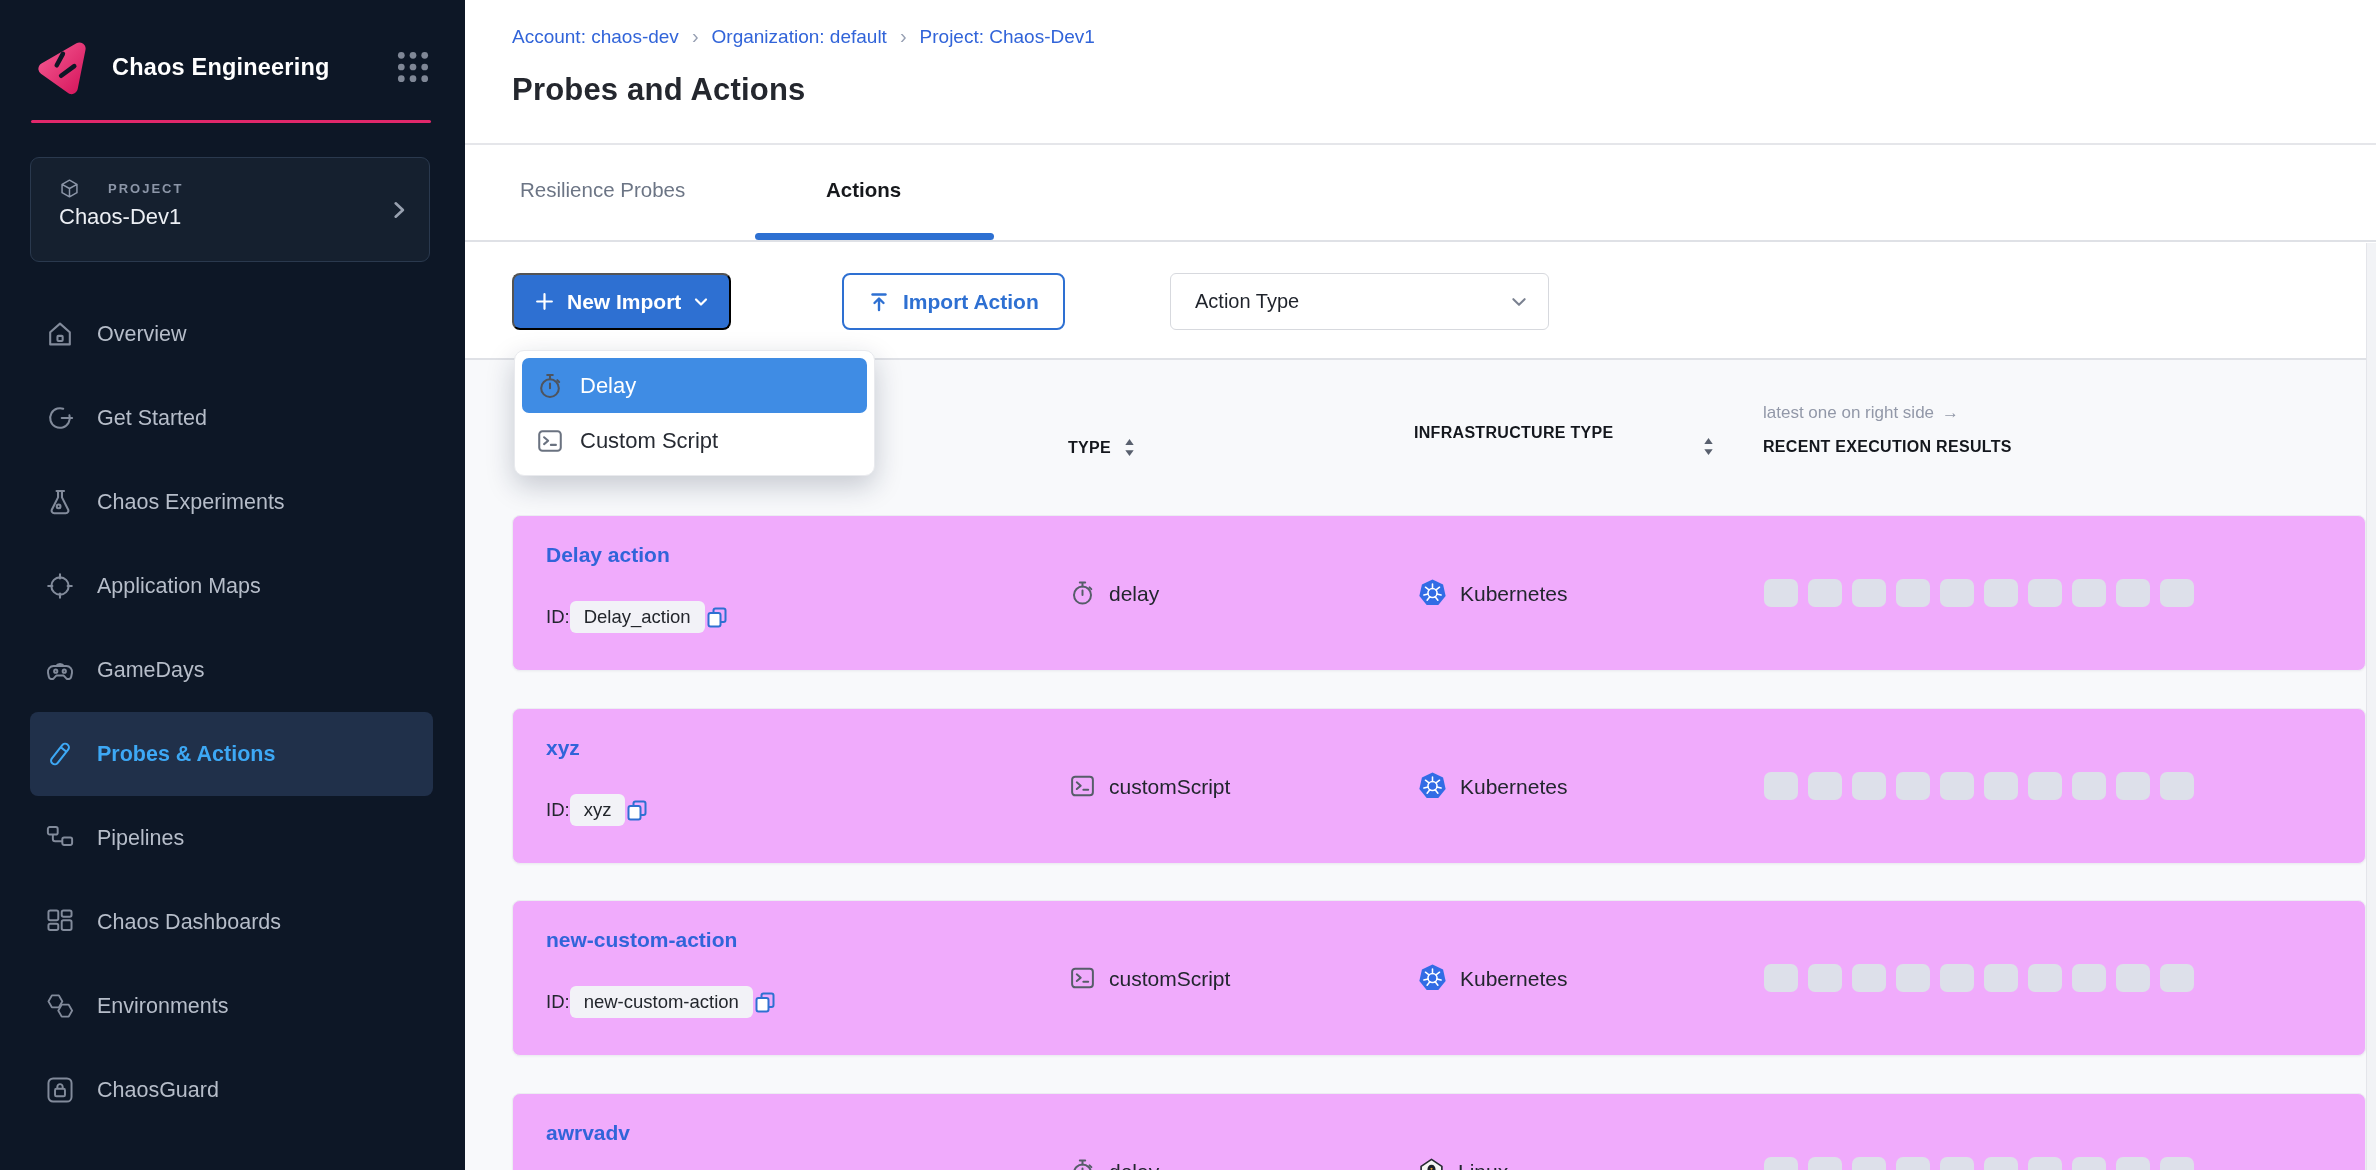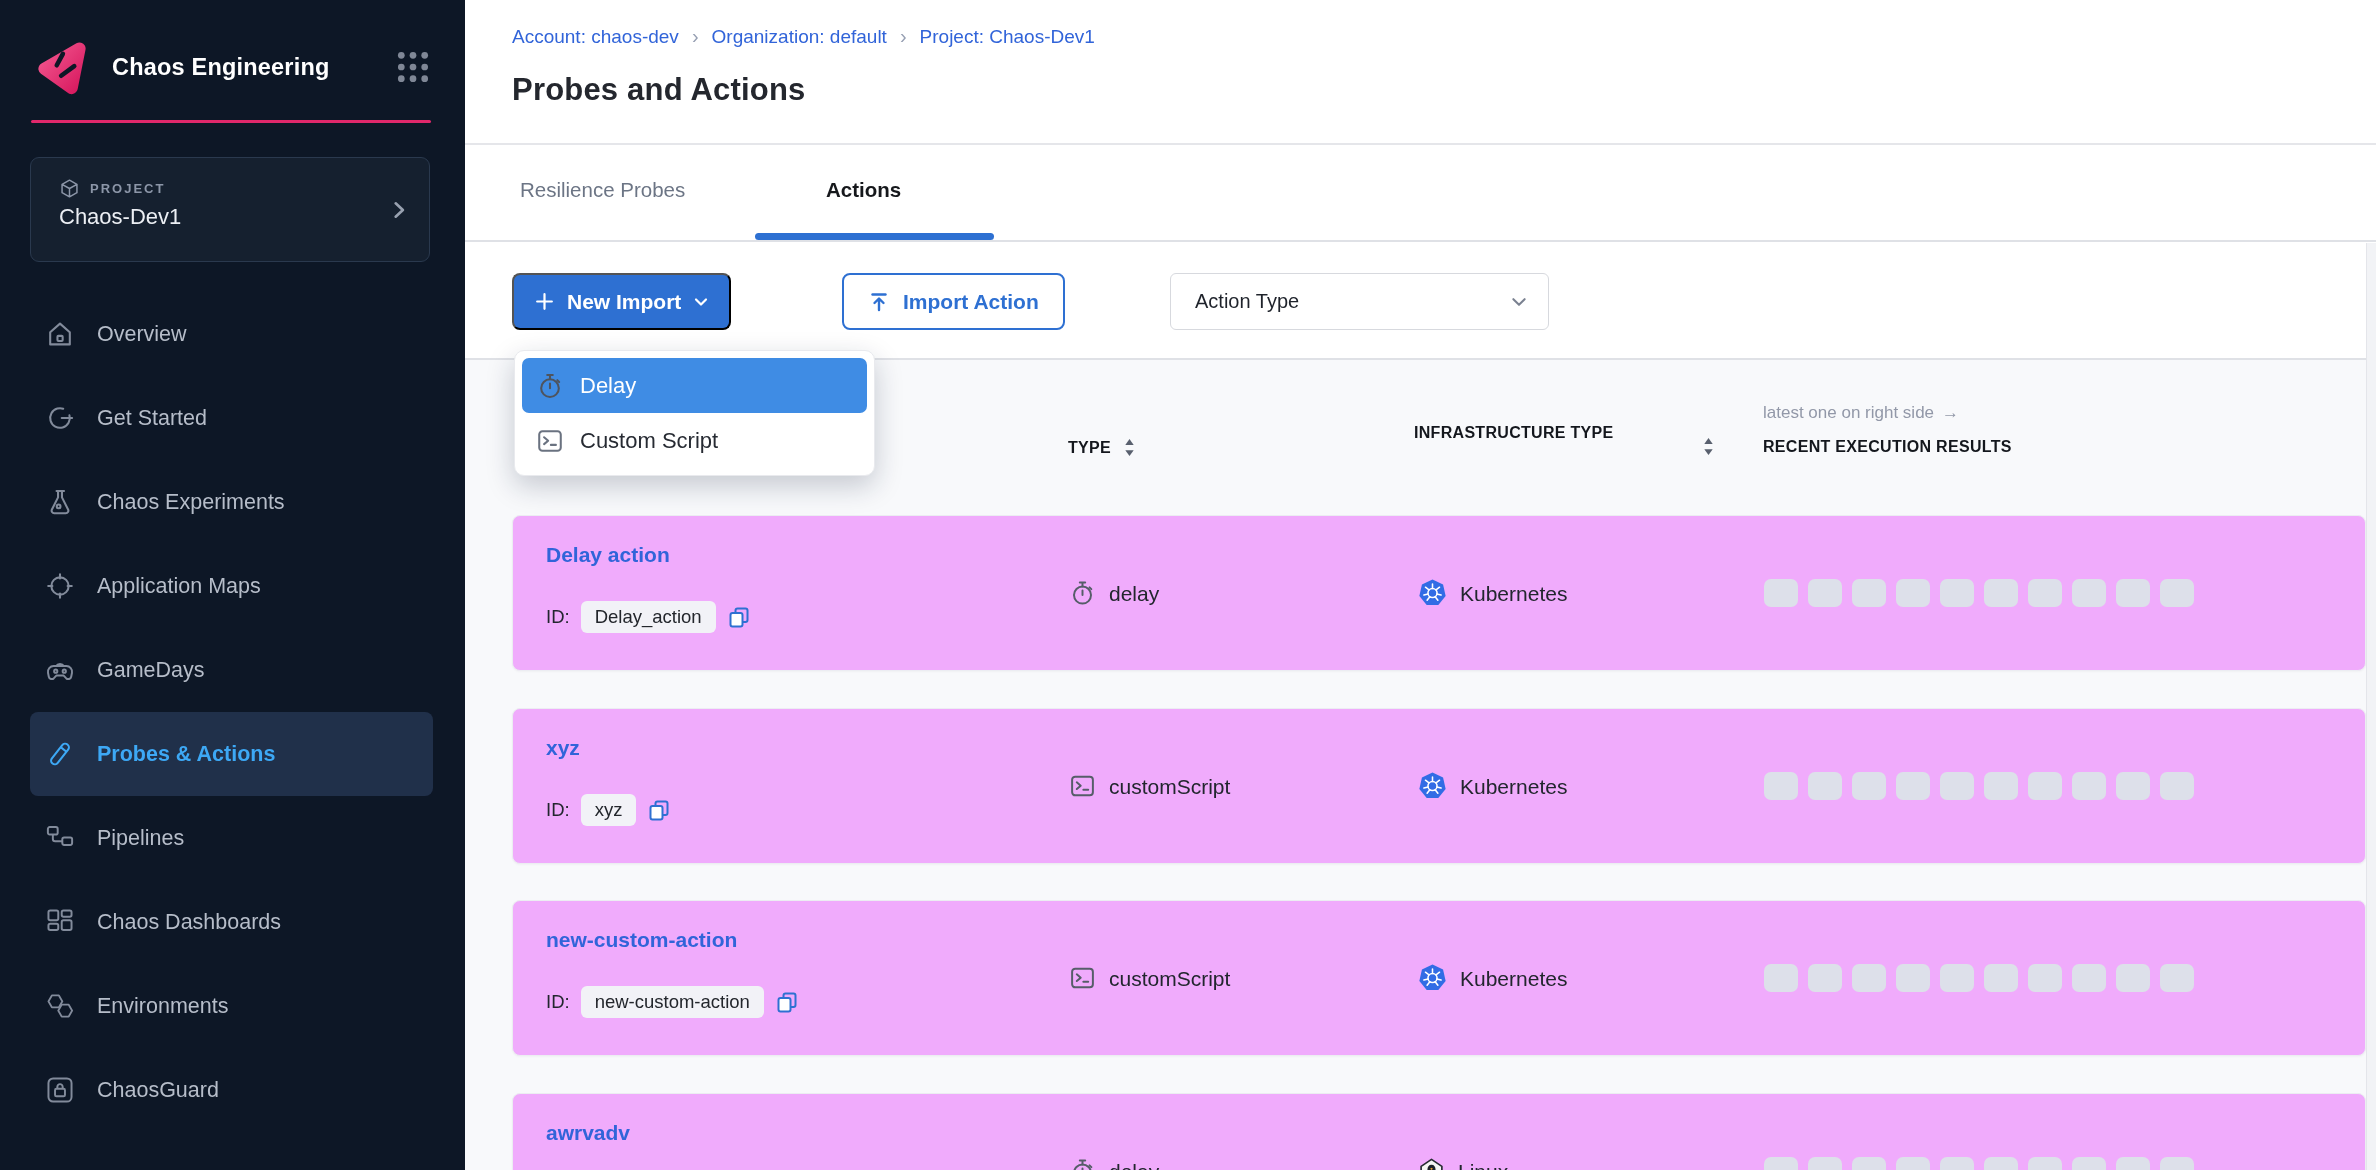--- a/index.html
+++ b/index.html
@@ -12,21 +12,21 @@
   .app{position:relative;width:2376px;height:1170px;overflow:hidden;background:#fff;}
 
   
   .sidebar{position:absolute;left:0;top:0;width:465px;height:100%;background:var(--sidebar-bg);}
   .brand{position:absolute;left:34px;top:36px;width:400px;height:62px;display:flex;align-items:center;}
   .brand-logo{width:56px;height:56px;flex:0 0 auto;}
   .brand-title{margin-left:22px;font-size:23.5px;font-weight:700;color:#FFFFFF;letter-spacing:.2px;flex:1;}
   .grid-icon{width:42px;height:42px;color:#7F8796;display:flex;align-items:center;justify-content:center;cursor:pointer;}
   .pink-rule{position:absolute;left:31px;top:120px;width:400px;height:3px;border-radius:2px;background:var(--brand-pink);}
   .project-card{position:absolute;left:30px;top:157px;width:400px;height:105px;background:#15202F;border:1px solid #2A394E;border-radius:9px;cursor:pointer;}
-  .project-label-row{position:absolute;left:28px;top:20px;display:flex;align-items:center;gap:10px;color:#8C96A8;}
+  .project-label-row{position:absolute;left:28px;top:20px;display:flex;align-items:center;gap:28px;color:#8C96A8;}
   .project-label{font-size:13px;font-weight:700;letter-spacing:2px;}
   .project-name{position:absolute;left:28px;top:46px;font-size:22px;color:#ECEFF4;}
   .project-chevron{position:absolute;right:20px;top:50%;transform:translateY(-50%);color:#98A1B0;}
   .menu{position:absolute;left:0;top:292px;right:0;list-style:none;}
   .menu-item{height:84px;margin:0 32px 0 30px;padding-left:15px;display:flex;align-items:center;gap:22px;border-radius:8px;color:#B6BDC9;cursor:pointer;}
   .menu-item .mi{width:30px;height:30px;color:#828B9B;flex:0 0 auto;display:flex;align-items:center;justify-content:center;}
   .menu-item .ml{font-size:21.5px;}
   .menu-item.active{background:var(--sidebar-active-bg);color:var(--sidebar-active-text);}
   .menu-item.active .mi{color:var(--sidebar-active-text);}
   .menu-item.active .ml{font-weight:700;}
@@ -66,21 +66,21 @@
   .th-infra{left:949px;top:421px;width:232px;line-height:1.45;display:block;}
   .th-infra-sort{position:absolute;left:1237px;top:436px;}
   .th-hint{position:absolute;left:1298px;top:403px;font-size:17px;color:#9298A8;display:flex;align-items:center;gap:8px;}
   .th-recent{left:1298px;top:438px;}
   .sort{cursor:pointer;display:inline-flex;}
 
   
   .row-card{position:absolute;left:47px;right:10px;height:156px;background:#f0abfc;border:1px solid #ECEDF2;border-radius:8px;box-shadow:0 1px 2px rgba(40,41,61,.04);}
   .row-1{top:515px;} .row-2{top:708px;} .row-3{top:900px;} .row-4{top:1093px;}
   .row-name{position:absolute;left:33px;top:27px;font-size:21px;font-weight:700;color:var(--link-blue);cursor:pointer;}
-  .row-idline{position:absolute;left:33px;top:85px;display:flex;align-items:center;gap:11px;}
+  .row-idline{position:absolute;left:33px;top:85px;display:flex;align-items:center;gap:0;}
   .id-label{font-size:18.5px;color:#22262E;}
   .id-pill{background:#F2F2F7;border-radius:6px;padding:5px 14px;font-size:18.5px;color:#23262C;}
   .copy-btn{width:24px;height:24px;color:var(--primary-blue);cursor:pointer;display:flex;align-items:center;}
   .cell{position:absolute;top:50%;transform:translateY(-50%);display:flex;align-items:center;gap:13px;font-size:21px;color:#22262E;}
   .cell-type{left:556px;} .cell-type .ci{color:#565D69;display:flex;}
   .cell-infra{left:905px;}
   .cell-results{left:1251px;gap:10px;}
   .slot{width:34px;height:28px;border-radius:7px;background:var(--result-slot);display:inline-block;}
 
   .scrollbar{position:absolute;right:0;top:243px;bottom:0;width:10px;background:#F2F3F6;border-left:1px solid #E4E5EA;cursor:pointer;}

